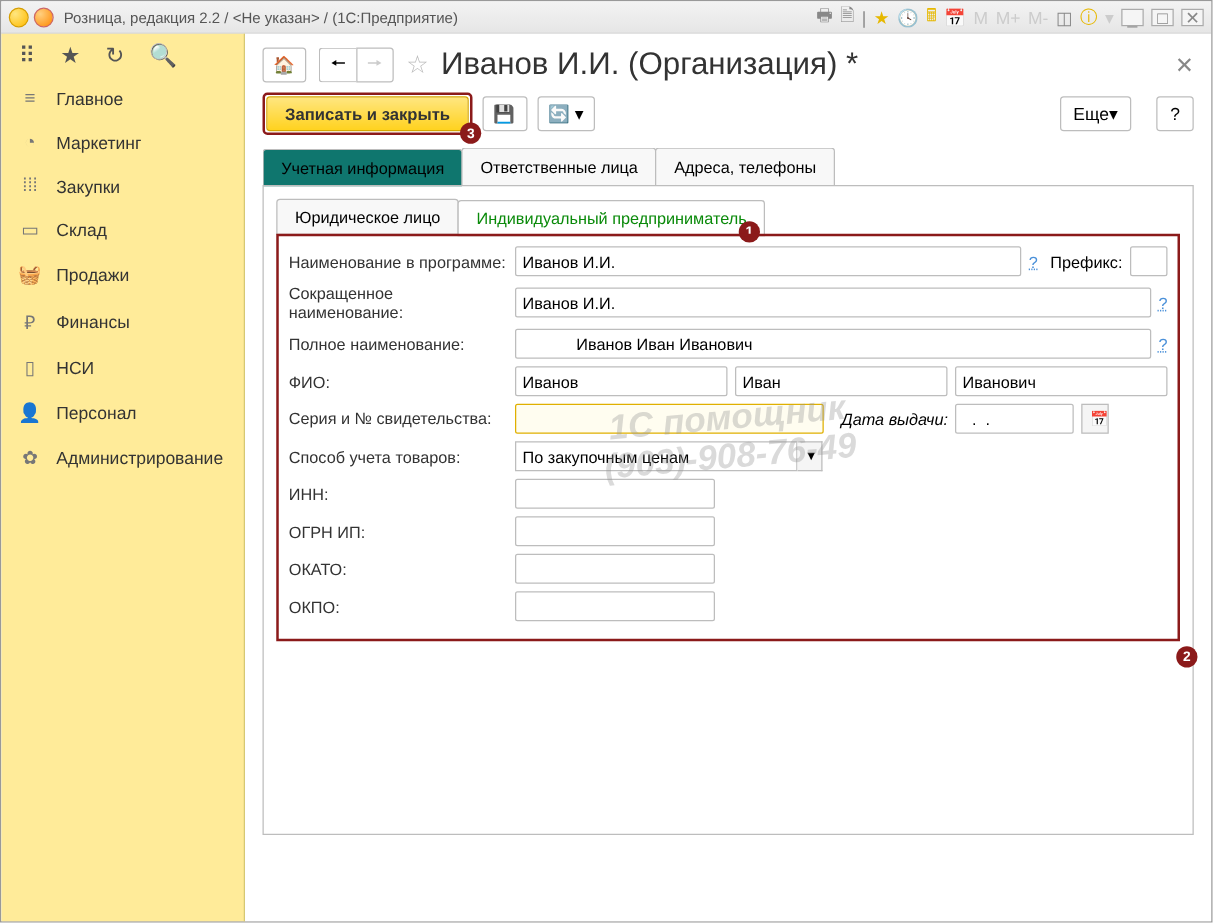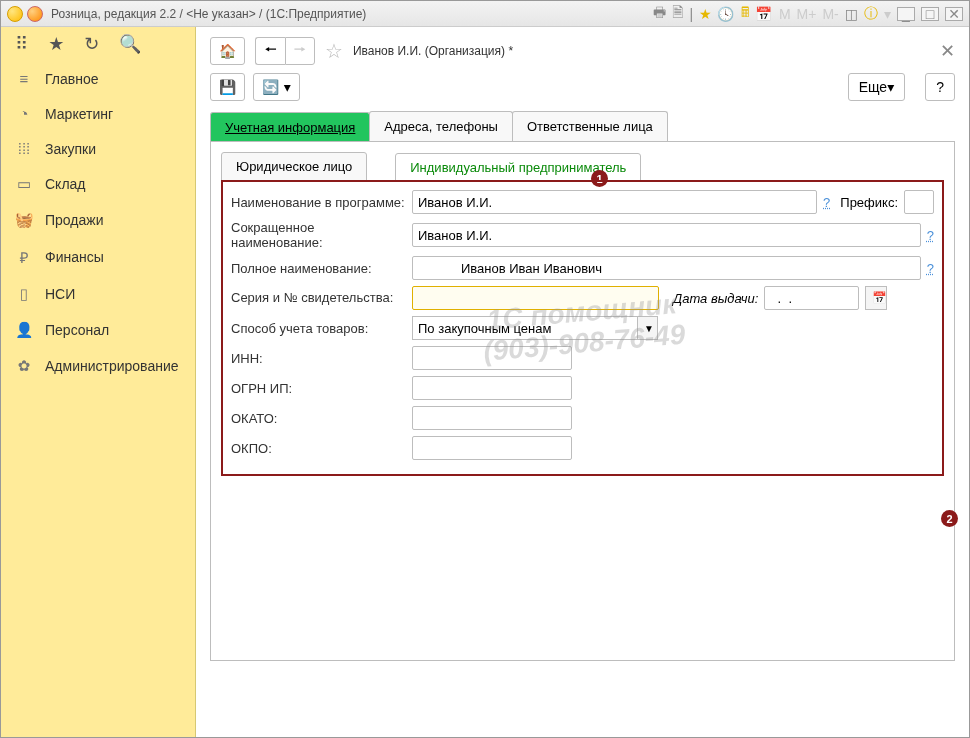--- a/index.html
+++ b/index.html
@@ -18,31 +18,31 @@
 .sb-toolbar span{font-size:18px;color:#555;cursor:pointer;}
 .sb-item{display:flex;align-items:center;gap:12px;padding:9px 14px;cursor:pointer;color:#333;font-size:14px;}
 .sb-item .ic{width:18px;text-align:center;color:#777;font-size:15px;}
 .content{flex:1;background:#fff;position:relative;padding:10px 14px;}
 .page-header{display:flex;align-items:center;gap:10px;margin-bottom:8px;}
 .nav-btn,.icon-btn{height:28px;border:1px solid #bdbdbd;background:#fff;border-radius:3px;padding:0 8px;display:inline-flex;align-items:center;justify-content:center;font-size:14px;cursor:pointer;}
 .nav-group{display:flex;}
 .nav-group .nav-btn:first-child{border-radius:3px 0 0 3px;border-right:0;}
 .nav-group .nav-btn:last-child{border-radius:0 3px 3px 0;}
 .star{font-size:20px;color:#bbb;cursor:pointer;}
-.page-title{font-size:12px;color:#333;}
+.page-title{font-size:25px;color:#333;}
 .close-x{margin-left:auto;font-size:18px;color:#888;cursor:pointer;}
 .action-bar{display:flex;align-items:center;gap:8px;margin-bottom:10px;}
 .save-btn{height:28px;border:1px solid #d6a700;background:linear-gradient(#ffe680,#ffd21f);border-radius:3px;padding:0 14px;font-weight:bold;color:#333;cursor:pointer;}
 .save-halo{border:2px solid #8b1a1a;border-radius:4px;padding:1px;position:relative;}
 .more-btn{margin-left:auto;}
 .more-btn .nav-btn{padding:0 10px;}
 .badge{position:absolute;width:17px;height:17px;border-radius:50%;background:#8b1a1a;color:#fff;font-size:11px;font-weight:bold;display:flex;align-items:center;justify-content:center;}
 .tabs{display:flex;}
 .tab{border:1px solid #bdbdbd;border-bottom:none;padding:7px 14px;background:#f8f8f8;cursor:pointer;margin-right:-1px;border-radius:3px 3px 0 0;}
-.tab.active{background:#22c55e;position:relative;top:1px;text-decoration:underline;}
+.tab.active{background:#0f766e;position:relative;top:1px;}
 .tab-body{border:1px solid #bdbdbd;padding:10px 10px 40px 10px;position:relative; min-height:520px;}
 .subtabs{display:flex;margin-bottom:0;}
 .subtab{border:1px solid #bdbdbd;padding:6px 14px;background:#f8f8f8;cursor:pointer;margin-right:-1px;border-radius:3px 3px 0 0;font-size:13px;}
 .subtab.active{background:#fff;color:#0a8a0a;position:relative;top:1px;}
 .form-area{border:2px solid #8b1a1a;padding:8px 8px;position:relative;margin-top:-1px;}
 .row{display:flex;align-items:center;margin-bottom:6px;gap:6px;}
 .lbl{width:175px;color:#333;}
 .inp{height:24px;border:1px solid #bdbdbd;border-radius:2px;padding:0 5px;background:#fff;font-family:inherit;font-size:13px;}
 .help{color:#4a90d9;text-decoration:underline dotted;cursor:pointer;font-size:13px;}
 .sel-wrap{display:flex;}
@@ -134,35 +134,39 @@
       <div class="nav-group">
         <button class="nav-btn">🠔</button>
         <button class="nav-btn" style="color:#ccc;">🠖</button>
       </div>
       <span class="star">☆</span>
       <span class="page-title">Иванов И.И. (Организация) *</span>
       <span class="close-x">✕</span>
     </div>
 
     <div class="action-bar">
+      <span class="save-halo" style="position:relative;">
+        <button class="save-btn">Записать и закрыть</button>
+        <span class="badge" style="right:-9px;bottom:-9px;">3</span>
+      </span>
       <button class="icon-btn">💾</button>
       <button class="icon-btn">🔄 ▾</button>
       <div class="more-btn" style="display:flex;gap:20px;">
         <button class="nav-btn"><span>Еще</span> ▾</button>
         <button class="nav-btn">?</button>
       </div>
     </div>
 
     <div class="tabs">
       <div class="tab active">Учетная информация</div>
+      <div class="tab">Ответственные лица</div>
       <div class="tab">Адреса, телефоны</div>
-      <div class="tab">Ответственные лица</div>
     </div>
     <div class="tab-body">
-      <div class="subtabs" style="position:relative;gap:29px;">
+      <div class="subtabs" style="position:relative;">
         <div class="subtab">Юридическое лицо</div>
         <div class="subtab active">Индивидуальный предприниматель</div>
         <span class="badge" style="left:370px;top:18px;">1</span>
       </div>
       <div class="form-area">
         <div class="row">
           <span class="lbl">Наименование в программе:</span>
           <input class="inp" style="flex: 1 1 0%;" value="Иванов И.И.">
           <span class="help">?</span>
           <span style="margin-left:4px;">Префикс:</span>
@@ -172,20 +176,26 @@
           <span class="lbl">Сокращенное наименование:</span>
           <input class="inp" style="flex: 1 1 0%;" value="Иванов И.И.">
           <span class="help">?</span>
         </div>
         <div class="row">
           <span class="lbl">Полное наименование:</span>
           <input class="inp" style="flex: 1 1 0%; padding-left: 48px;" value="Иванов Иван Иванович">
           <span class="help">?</span>
         </div>
         <div class="row">
+          <span class="lbl">ФИО:</span>
+          <input class="inp" style="width: 170px;" value="Иванов">
+          <input class="inp" style="width: 170px;" value="Иван">
+          <input class="inp" style="width: 170px;" value="Иванович">
+        </div>
+        <div class="row">
           <span class="lbl" style="line-height:1.15;">Серия и № свидетельства:</span>
           <input class="inp highlight-inp" style="width: 247px;" value="">
           <span style="margin-left:8px;font-style:italic;">Дата выдачи:</span>
           <input class="inp date-inp" value="  .  .  " style="">
           <button class="cal-btn">📅</button>
         </div>
         <div class="row">
           <span class="lbl">Способ учета товаров:</span>
           <div class="sel-wrap">
             <input class="sel" style="width: 226px;" value="По закупочным ценам">

